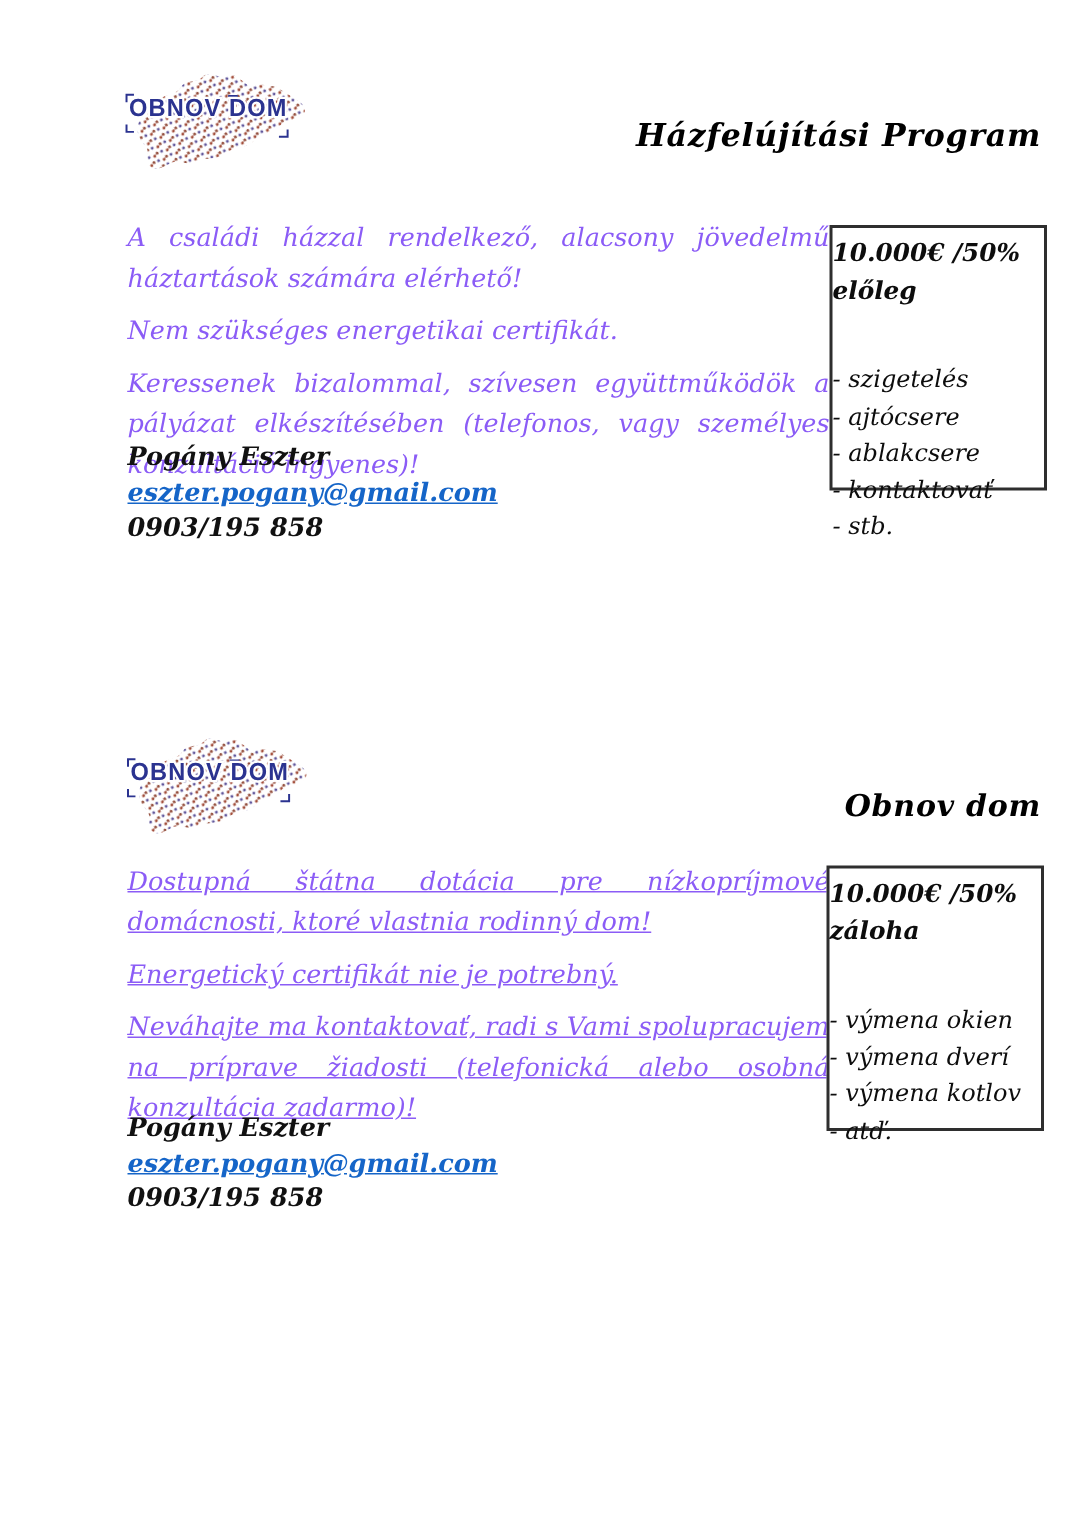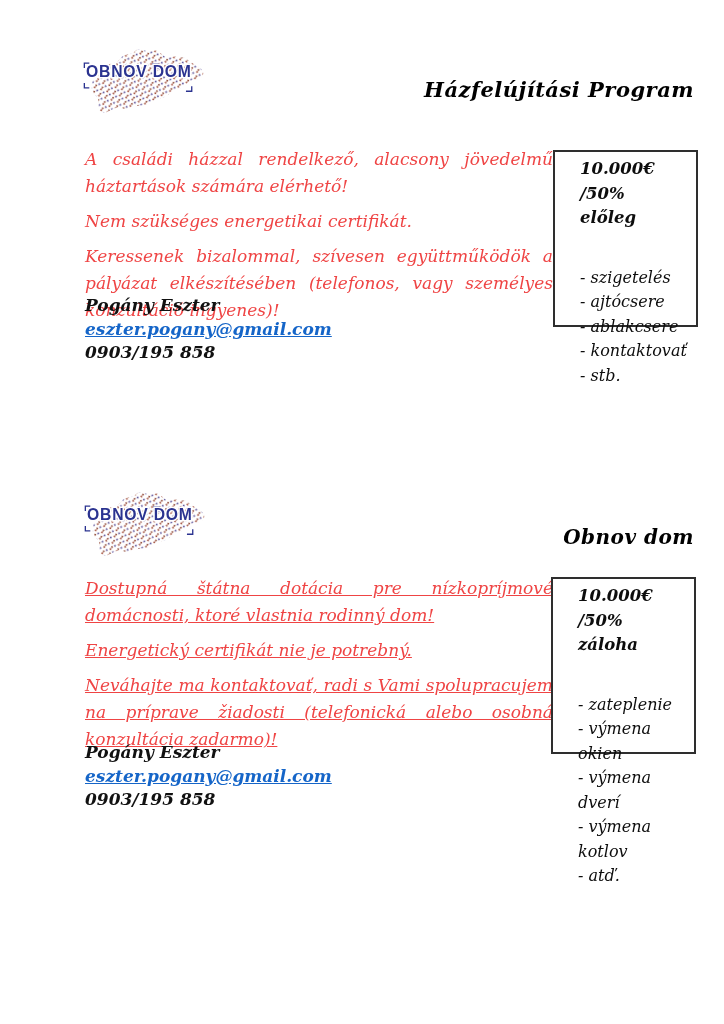--- a/index.html
+++ b/index.html
@@ -33,21 +33,21 @@
   }
   .title-1 { top: 77px; }
   .title-2 { top: 525px; font-size: 20px; }
   .body-col {
     position: absolute;
     left: 85px; width: 468px;
     font-style: italic;
     font-size: 17px;
     line-height: 27px;
     text-align: justify;
-    color: #ef4444;
+    color: #8b5cf6;
   }
   .body-1 { top: 146px; }
   .body-2 { top: 575px; text-decoration: underline; }
   .body-col p { margin-bottom: 8px; }
   .contact {
     position: absolute;
     left: 85px;
     font-style: italic;
     font-weight: bold;
     font-size: 17px;
@@ -60,21 +60,21 @@
     text-decoration: underline;
     cursor: pointer;
     display: inline-block;
     font-style: italic;
   }
   .info-box {
     position: absolute;
     width: 145px; height: 177px;
     border: 2px solid #2e2e2e;
     background: #ffffff;
-    padding: 5px 8px 4px 25px;
+    padding: 5px 8px 4px 0;
     font-style: italic;
     font-size: 16px;
     line-height: 24.5px;
     color: #0d0d0d;
   }
   .box-1 { left: 553px; top: 150px; }
   .box-2 { left: 551px; top: 577px; }
   .info-box .box-head { font-weight: bold; font-size: 16.5px; }
   .info-box ul { list-style: none; margin-top: 35px; }
 </style>
@@ -150,21 +150,20 @@
   <div class="contact contact-2">
     <div>Pogány Eszter</div>
     <a class="email-link">eszter.pogany@gmail.com</a>
     <div>0903/195 858</div>
   </div>
 
   <div class="info-box box-2">
     <div class="box-head">10.000€ /50%</div>
     <div class="box-head">záloha</div>
     <ul>
-      <li>- zateplenie</li>
       <li>- výmena okien</li>
       <li>- výmena dverí</li>
       <li>- výmena kotlov</li>
       <li>- atď.</li>
     </ul>
   </div>
 
 </div>
 
 </body></html>

